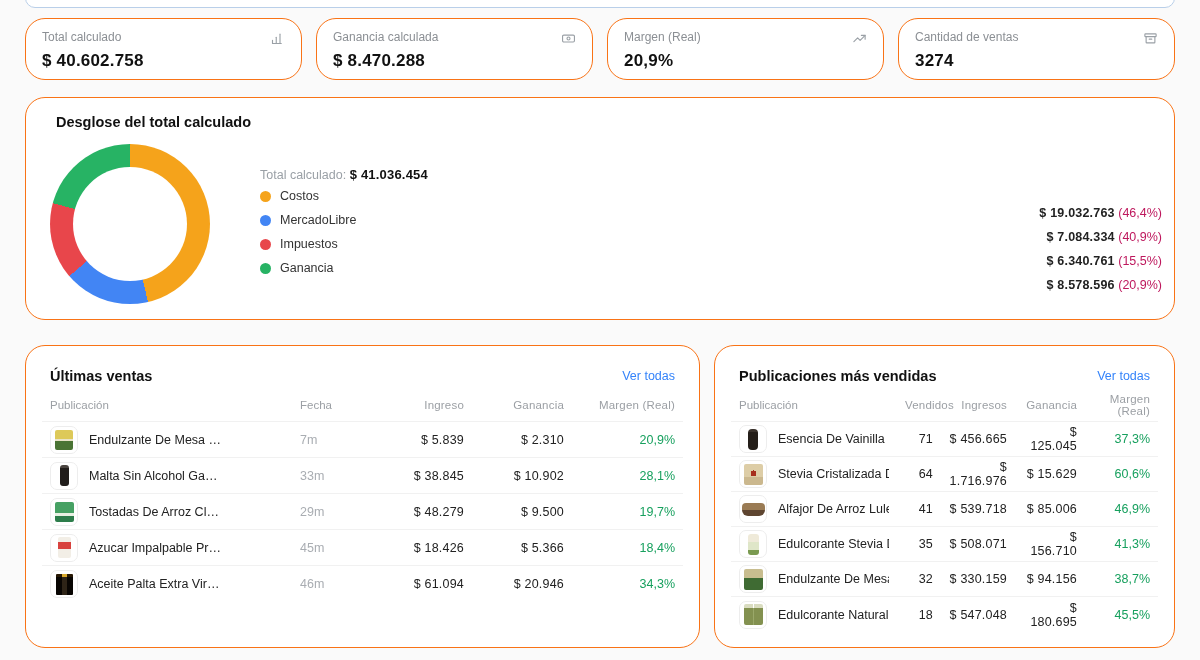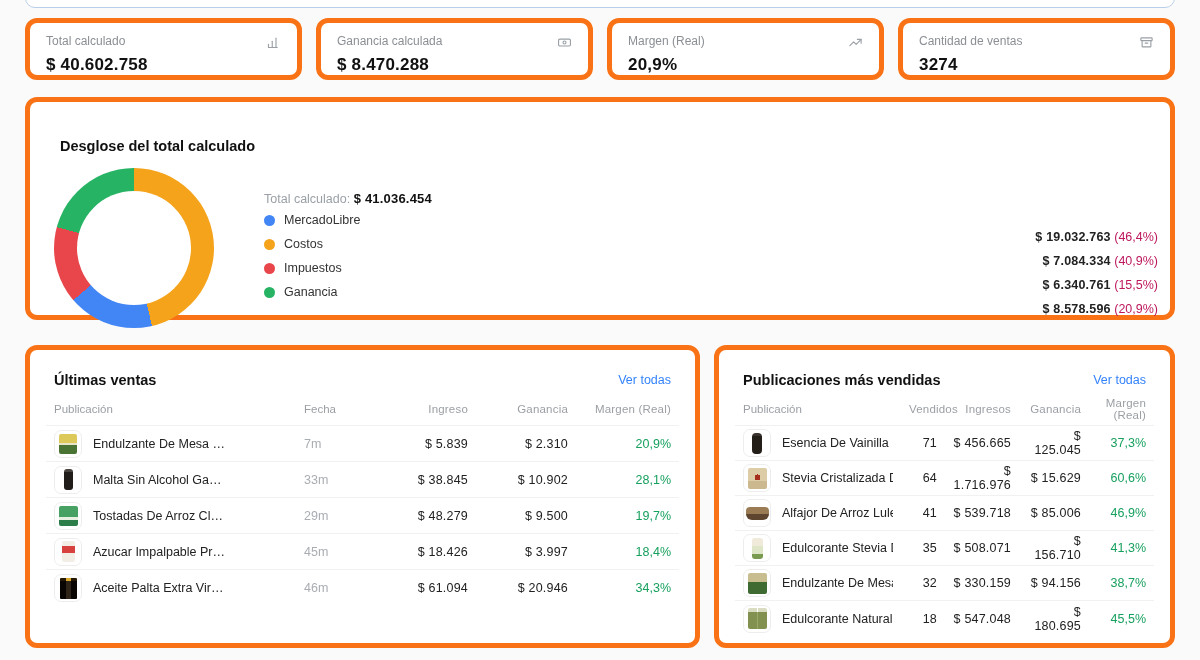--- a/index.html
+++ b/index.html
@@ -13,37 +13,37 @@
   .page { position: relative; width: 1200px; height: 660px; padding: 0 25px; }
 
   
   .topbar {
     position: absolute; left: 25px; right: 25px; top: -15px; height: 23px;
     background: #fff; border: 1px solid #b9cfe9; border-radius: 10px;
   }
 
   
   .card {
-    background: #fff; border: 5px solid #f97316; border-radius: 12px;
+    background: #fff; border: 1px solid #f97316; border-radius: 20px;
   }
 
   
   .stats {
     position: absolute; top: 18px; left: 25px; right: 25px;
     display: grid; grid-template-columns: repeat(4, 1fr); gap: 14px;
   }
   .stat-card { height: 62px; padding: 11px 16px 0 16px; }
   .stat-top { display: flex; justify-content: space-between; align-items: flex-start; }
   .stat-label { font-size: 12px; color: #8b8f94; }
   .stat-icon { color: #9aa0a6; margin-top: 1px; }
   .stat-value { font-size: 17px; font-weight: bold; color: #111; margin-top: 5px; letter-spacing: 0.2px; }
 
   
   .breakdown { position: absolute; top: 97px; left: 25px; right: 25px; height: 223px; padding: 16px; }
-  .breakdown-title { font-size: 14.5px; font-weight: bold; color: #111; margin: 20px 0 0 14px; }
+  .breakdown-title { font-size: 14.5px; font-weight: bold; color: #111; margin: 0 0 0 14px; }
   .breakdown-body { position: relative; display: flex; margin-top: 14px; }
   .donut { width: 160px; height: 160px; border-radius: 50%; margin-left: 8px; position: relative; flex: none; }
   .donut::after {
     content: ""; position: absolute; left: 23px; top: 23px; width: 114px; height: 114px;
     background: #fff; border-radius: 50%;
   }
   .legend-col { margin-left: 50px; padding-top: 23px; }
   .total-line { font-size: 12.5px; color: #9aa0a6; }
   .total-line b { color: #111; font-size: 13px; letter-spacing: 0.2px; }
   .legend-item { display: flex; align-items: center; height: 20px; margin-top: 4px; }
@@ -154,26 +154,26 @@
     <div class="breakdown-title">Desglose del total calculado</div>
     <div class="breakdown-body">
       <div class="donut" id="donut" style="background: conic-gradient(rgb(245, 163, 27) 0%, rgb(245, 163, 27) 46.4%, rgb(66, 133, 244) 46.4%, rgb(66, 133, 244) 63.7%, rgb(232, 70, 75) 63.7%, rgb(232, 70, 75) 79.2%, rgb(39, 179, 100) 79.2%, rgb(39, 179, 100) 100%);"></div>
 
       <div class="legend-col">
         <div class="total-line">
           <span>Total calculado:</span>
           <b>$ 41.036.454</b>
         </div>
         <div class="legend-item">
+          <span class="legend-dot" style="width:11px;height:11px;border-radius:50%;margin-right:9px;flex:none;background:#F5A31B"></span>
+          <span class="legend-label">Costos</span>
+        </div>
+        <div class="legend-item">
           <span class="legend-dot" style="width:11px;height:11px;border-radius:50%;margin-right:9px;flex:none;background:#4285F4"></span>
           <span class="legend-label">MercadoLibre</span>
-        </div>
-        <div class="legend-item">
-          <span class="legend-dot" style="width:11px;height:11px;border-radius:50%;margin-right:9px;flex:none;background:#F5A31B"></span>
-          <span class="legend-label">Costos</span>
         </div>
         <div class="legend-item">
           <span class="legend-dot" style="width:11px;height:11px;border-radius:50%;margin-right:9px;flex:none;background:#E8464B"></span>
           <span class="legend-label">Impuestos</span>
         </div>
         <div class="legend-item">
           <span class="legend-dot" style="width:11px;height:11px;border-radius:50%;margin-right:9px;flex:none;background:#27B364"></span>
           <span class="legend-label">Ganancia</span>
         </div>
       </div>
@@ -240,21 +240,21 @@
       </div>
       <div class="trow grid-left h36">
         <div class="cell name-cell">
             <span class="thumb">
               <i style="width:13px;height:21px;border-radius:2px;background:linear-gradient(180deg,#f2eee6 25%,#d8423e 25%,#d8423e 55%,#f2eee6 55%)"></i>
             </span>
             <span class="pname">Azucar Impalpable Pr…</span>
           </div>
         <div class="cell fecha">45m</div>
         <div class="cell num">$ 18.426</div>
-        <div class="cell num">$ 3.997</div>
+        <div class="cell num">$ 5.366</div>
         <div class="cell margin">18,4%</div>
       </div>
       <div class="trow grid-left h36">
         <div class="cell name-cell">
             <span class="thumb">
               <i style="width:17px;height:21px;border-radius:1px;background:linear-gradient(90deg,#2e2417 38%,#fff 38%,#fff 62%,#2e2417 62%),linear-gradient(180deg,#d8a92c 15%,#2e2417 15%);background-blend-mode:multiply"></i>
             </span>
             <span class="pname">Aceite Palta Extra Vir…</span>
           </div>
         <div class="cell fecha">46m</div>

